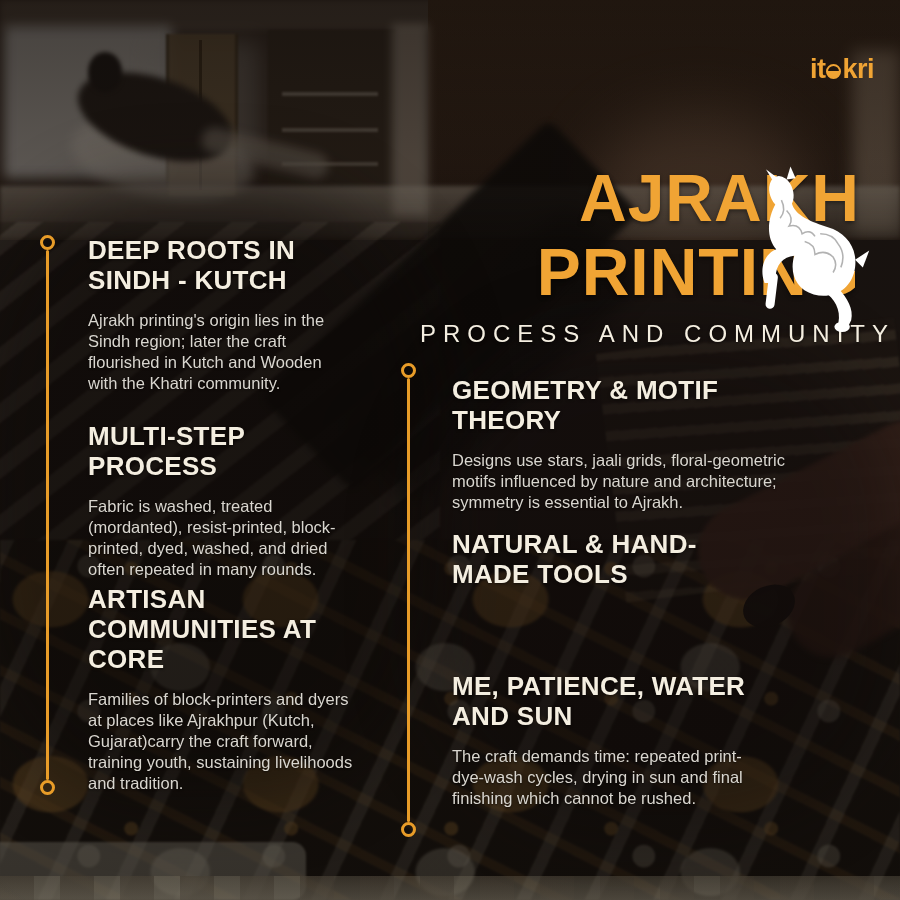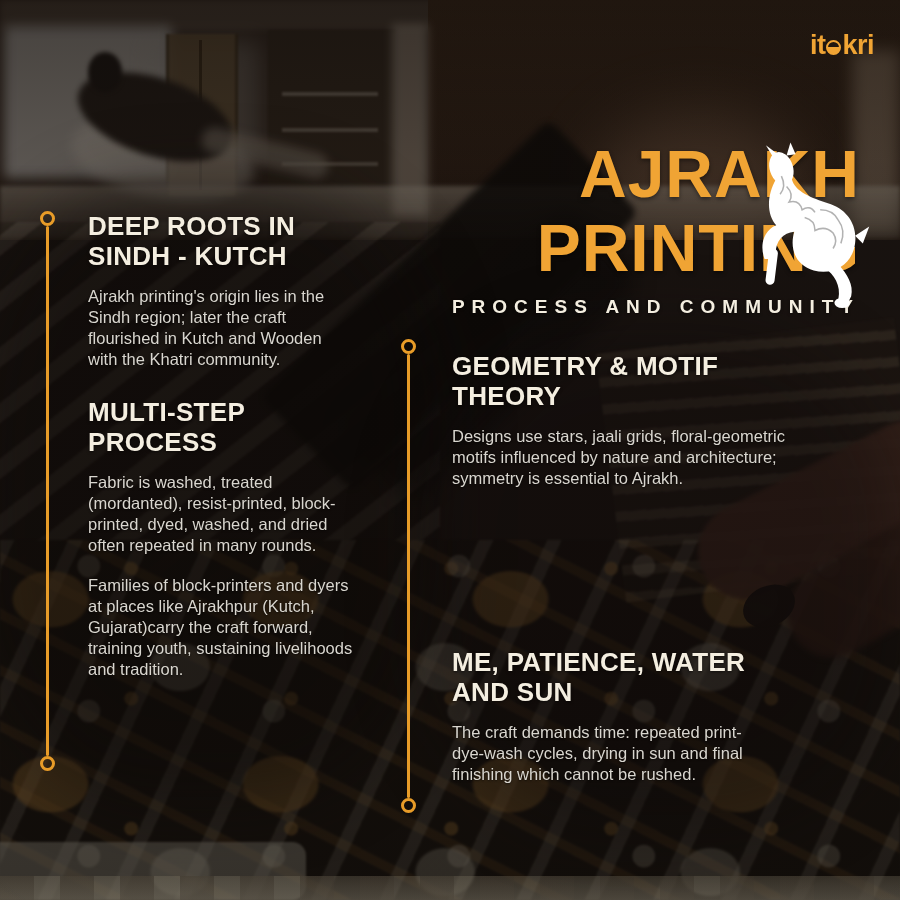--- a/index.html
+++ b/index.html
@@ -64,28 +64,28 @@
     background:linear-gradient(180deg,rgba(190,178,150,.3),rgba(214,204,178,.45)),
       repeating-linear-gradient(90deg, rgba(30,22,16,.55) 0 34px, transparent 34px 60px);}
   .shade-left{left:-30px;top:180px;width:470px;height:620px;background:rgba(12,9,7,.48);border-radius:40%;filter:blur(34px);}
   .shade-right{left:420px;top:330px;width:480px;height:500px;background:rgba(12,9,7,.38);border-radius:40%;filter:blur(34px);}
   .global-overlay{left:0;top:0;width:900px;height:900px;
     background:
       radial-gradient(130% 130% at 50% 45%, rgba(0,0,0,0) 55%, rgba(8,6,5,.42) 100%),
       linear-gradient(180deg, rgba(12,9,7,.34) 0%, rgba(12,9,7,.10) 18%, rgba(12,9,7,.10) 58%, rgba(10,8,6,.34) 100%);}
 
   
-  .content{position:absolute;inset:0;z-index:5;}
+  .content{position:absolute;inset:0;z-index:5;margin-top:24px;}
   .logo{position:absolute;right:26px;top:30px;color:#F0A434;font-weight:bold;font-size:27px;letter-spacing:-0.5px;}
   .pot{display:inline-block;width:15px;height:15px;border-radius:50%;border:2.5px solid #F0A434;
        background:linear-gradient(rgba(0,0,0,0) 46%, #F0A434 46%);vertical-align:-1px;margin:0 1px;}
   .title-block{position:absolute;left:420px;top:138px;width:440px;text-align:right;}
   .title-line{color:#F0A434;font-weight:bold;font-size:66px;line-height:1.12;letter-spacing:1px;
       text-shadow:0 2px 4px rgba(0,0,0,.45);}
-  .subtitle{margin-top:10px;color:#F4EEE0;font-weight:bold;font-size:19px;letter-spacing:7px;
+  .subtitle{margin-top:10px;color:#F4EEE0;font-weight:normal;font-size:24px;letter-spacing:7px;
       text-shadow:0 1px 3px rgba(0,0,0,.5);white-space:nowrap;}
   .goat{position:absolute;left:736px;top:140px;width:158px;height:168px;z-index:6;}
 
   .vline{position:absolute;width:3px;background:#E89C28;border-radius:2px;}
   .ring{position:absolute;width:15px;height:15px;border:3.5px solid #E89C28;border-radius:50%;background:transparent;}
   .left-line{left:46px;top:226px;height:530px;}
   .ring-l-top{left:40px;top:211px;}
   .ring-l-bot{left:40px;top:756px;}
   .right-line{left:407px;top:354px;height:444px;}
   .ring-r-top{left:401px;top:339px;}
@@ -188,35 +188,40 @@
     </div>
     <div class="section col-left s2">
       <div class="heading">MULTI-STEP
 PROCESS</div>
       <div class="body">Fabric is washed, treated
 (mordanted), resist-printed, block-
 printed, dyed, washed, and dried
 often repeated in many rounds.</div>
     </div>
     <div class="section col-left s3">
+      <div class="heading">ARTISAN
+COMMUNITIES AT
+CORE</div>
       <div class="body">Families of block-printers and dyers
 at places like Ajrakhpur (Kutch,
 Gujarat)carry the craft forward,
 training youth, sustaining livelihoods
 and tradition.</div>
     </div>
 
     <div class="section col-right s4">
       <div class="heading">GEOMETRY &amp; MOTIF
 THEORY</div>
       <div class="body">Designs use stars, jaali grids, floral-geometric
 motifs influenced by nature and architecture;
 symmetry is essential to Ajrakh.</div>
     </div>
     <div class="section col-right s5">
+      <div class="heading">NATURAL &amp; HAND-
+MADE TOOLS</div>
     </div>
     <div class="section col-right s6">
       <div class="heading">ME, PATIENCE, WATER
 AND SUN</div>
       <div class="body">The craft demands time: repeated print-
 dye-wash cycles, drying in sun and final
 finishing which cannot be rushed.</div>
     </div>
 
   </div>

